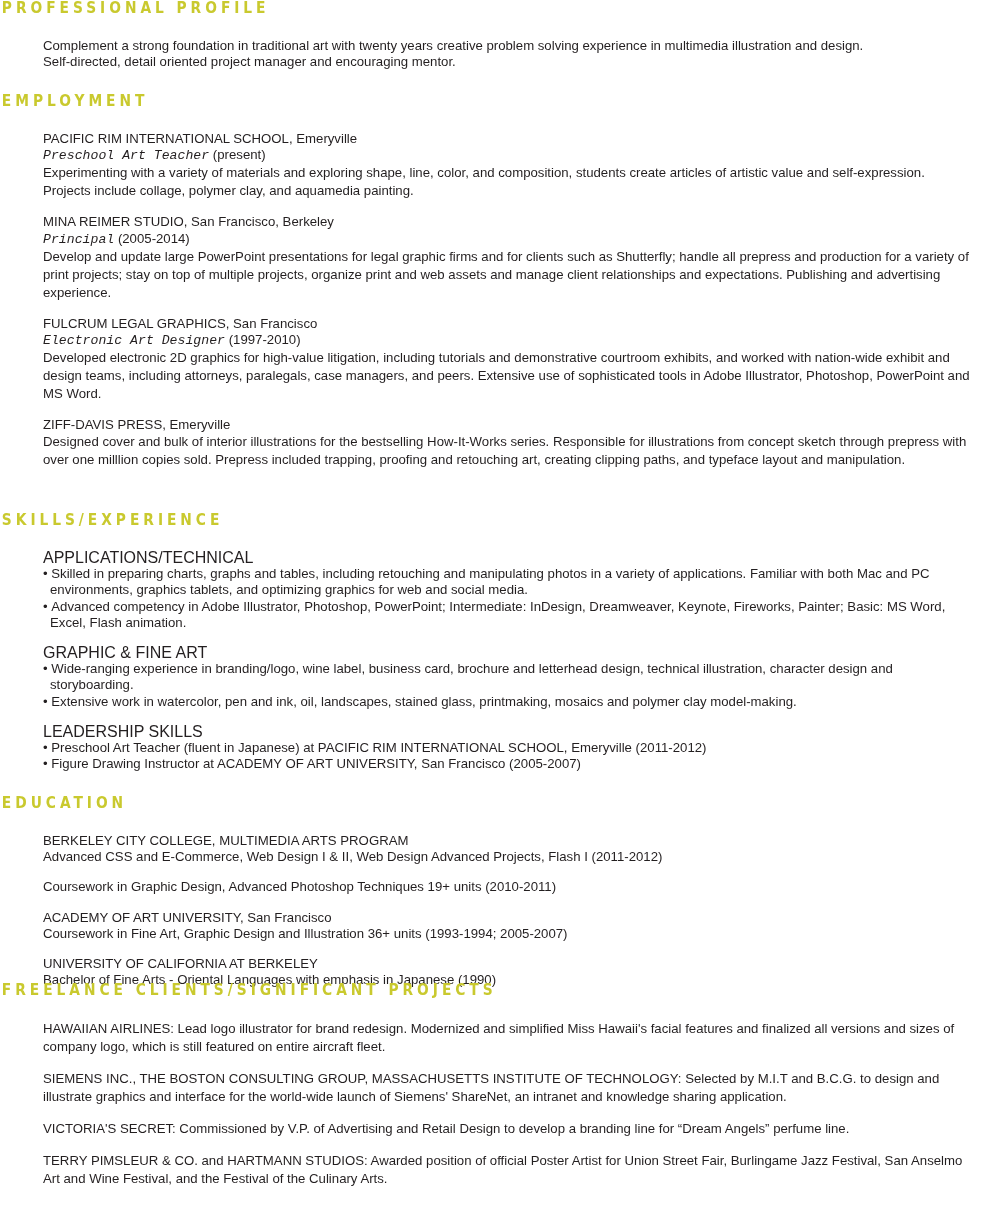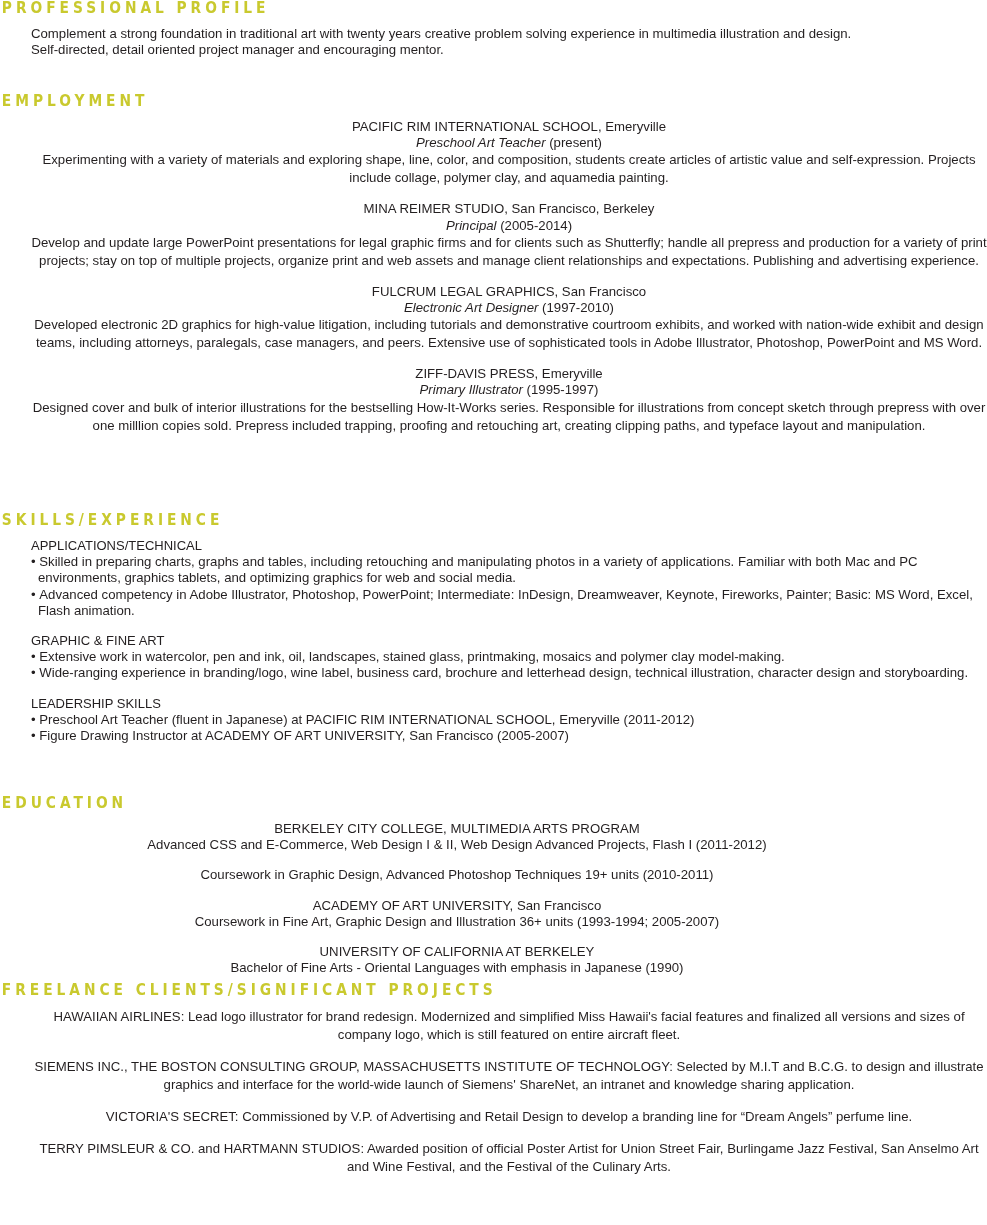--- a/index.html
+++ b/index.html
@@ -39,60 +39,61 @@
     padding: 0 0 0 2px;
   }
 
   .section {
     margin: 0;
     padding: 0;
   }
 
   
   .body-block {
-    margin: 0;
+    margin: 12px;
     padding: 0 0 0 31px;
   }
   .line {
     font-size: 13.2px;
     line-height: 16.2px;
     margin: 0;
     padding: 0;
     white-space: pre-wrap;
   }
   .line.italic-role {
     font-style: normal;
   }
   .line.italic-role .role {
     font-style: italic;
+    font-family: Liberation Mono, monospace;
   }
   .para {
     font-size: 13.2px;
     line-height: 18px;
     margin: 0;
     padding: 0;
   }
 
   
-  .entry { margin: 0 0 0 0; text-align: center; }
+  .entry { margin: 0 0 0 0; }
   .entry + .entry { margin-top: 14px; }
 
   
   .bullet {
     font-size: 13.2px;
     line-height: 16.2px;
     margin: 0;
     padding: 0 0 0 7px;
     text-indent: -7px;
   }
   .bullet .btext {
     display: inline;
   }
   .sub-head {
-    font-size: 13px;
+    font-size: 16px;
     line-height: 16.2px;
     margin: 0;
   }
   .subgroup + .subgroup { margin-top: 14px; }
 
   
   .gap-after-heading { height: 9px; }
 
   #sec-profile        { position: absolute; left: 0;  top: 0px;    width: 987px; }
   #sec-employment     { position: absolute; left: 0;  top: 93px;   width: 987px; }
@@ -132,42 +133,41 @@
       </div>
 
       <div class="entry">
         <p class="line">FULCRUM LEGAL GRAPHICS, San Francisco</p>
         <p class="line italic-role"><span class="role">Electronic Art Designer</span><span> (1997-2010)</span></p>
         <p class="para">Developed electronic 2D graphics for high-value litigation, including tutorials and demonstrative courtroom exhibits, and worked with nation-wide exhibit and design teams, including attorneys, paralegals, case managers, and peers.  Extensive use of sophisticated tools in Adobe Illustrator, Photoshop, PowerPoint and MS Word.</p>
       </div>
 
       <div class="entry">
         <p class="line">ZIFF-DAVIS PRESS, Emeryville</p>
-        <p class="line italic-role"><span class="role">Primary Illustrator</span><span> (1995-1997)</span></p>
         <p class="para">Designed cover and bulk of interior illustrations for the bestselling How-It-Works series.  Responsible for illustrations from concept sketch through prepress with over one milllion copies sold.  Prepress included trapping, proofing and retouching art, creating clipping paths, and typeface layout and manipulation.</p>
       </div>
 
     </div>
   </section>
 
   <section class="section" id="sec-skills">
     <h2 class="section-heading">SKILLS/EXPERIENCE</h2>
     <div class="gap-after-heading"></div>
     <div class="body-block">
 
       <div class="subgroup">
         <p class="sub-head">APPLICATIONS/TECHNICAL</p>
         <p class="bullet"><span>•&nbsp;</span><span class="btext">Skilled in preparing charts, graphs and tables, including retouching and manipulating photos in a variety of applications.  Familiar with both Mac and PC environments, graphics tablets, and optimizing graphics for web and social media.</span></p>
         <p class="bullet"><span>•&nbsp;</span><span class="btext">Advanced competency in Adobe Illustrator, Photoshop, PowerPoint;  Intermediate: InDesign, Dreamweaver, Keynote, Fireworks, Painter;  Basic: MS Word, Excel, Flash animation.</span></p>
       </div>
 
       <div class="subgroup">
         <p class="sub-head">GRAPHIC &amp; FINE ART</p>
+        <p class="bullet"><span>•&nbsp;</span><span class="btext">Wide-ranging experience in branding/logo, wine label, business card, brochure and letterhead design, technical illustration, character design and storyboarding.</span></p>
         <p class="bullet"><span>•&nbsp;</span><span class="btext">Extensive work in watercolor, pen and ink, oil, landscapes, stained glass, printmaking, mosaics and polymer clay model-making.</span></p>
-        <p class="bullet"><span>•&nbsp;</span><span class="btext">Wide-ranging experience in branding/logo, wine label, business card, brochure and letterhead design, technical illustration, character design and storyboarding.</span></p>
       </div>
 
       <div class="subgroup">
         <p class="sub-head">LEADERSHIP SKILLS</p>
         <p class="bullet"><span>•&nbsp;</span><span class="btext">Preschool Art Teacher (fluent in Japanese) at PACIFIC RIM INTERNATIONAL SCHOOL, Emeryville (2011-2012)</span></p>
         <p class="bullet"><span>•&nbsp;</span><span class="btext">Figure Drawing Instructor at ACADEMY OF ART UNIVERSITY, San Francisco  (2005-2007)</span></p>
       </div>
 
     </div>
   </section>

